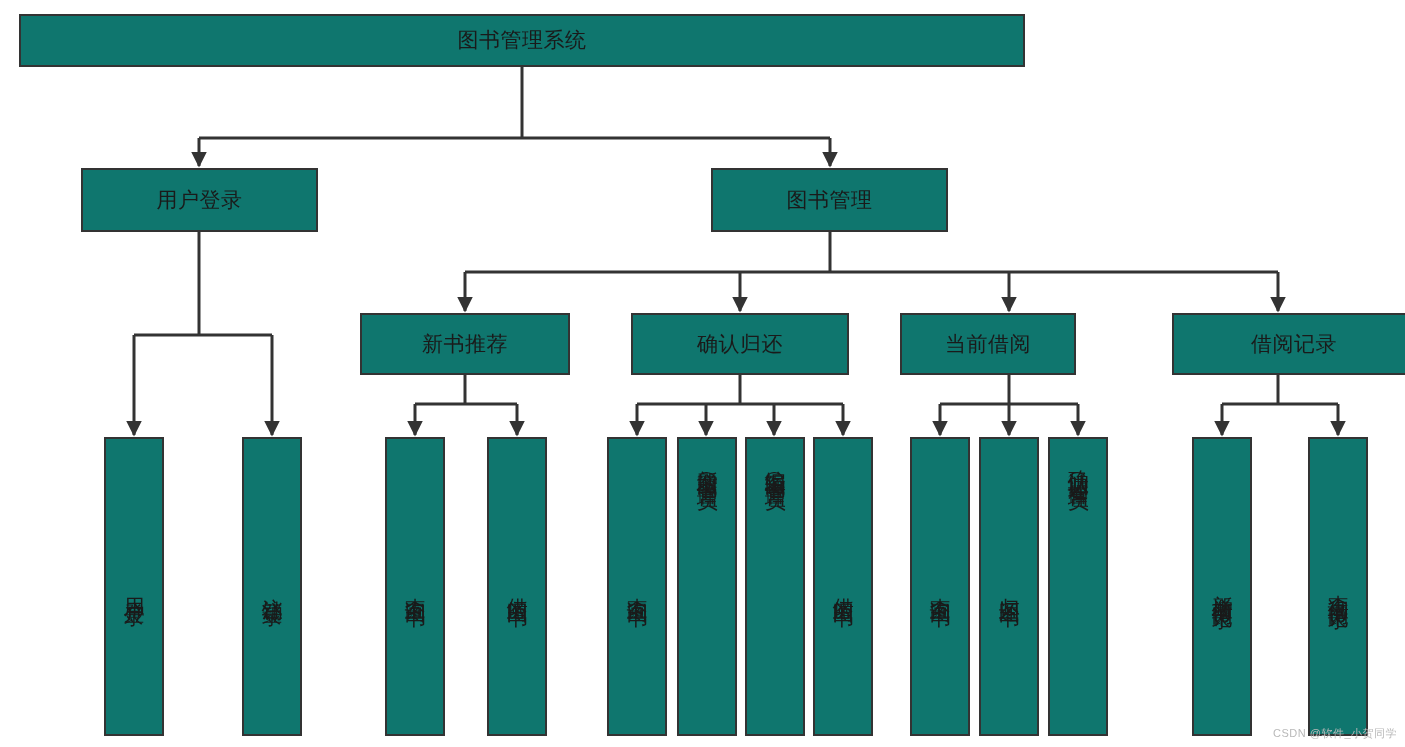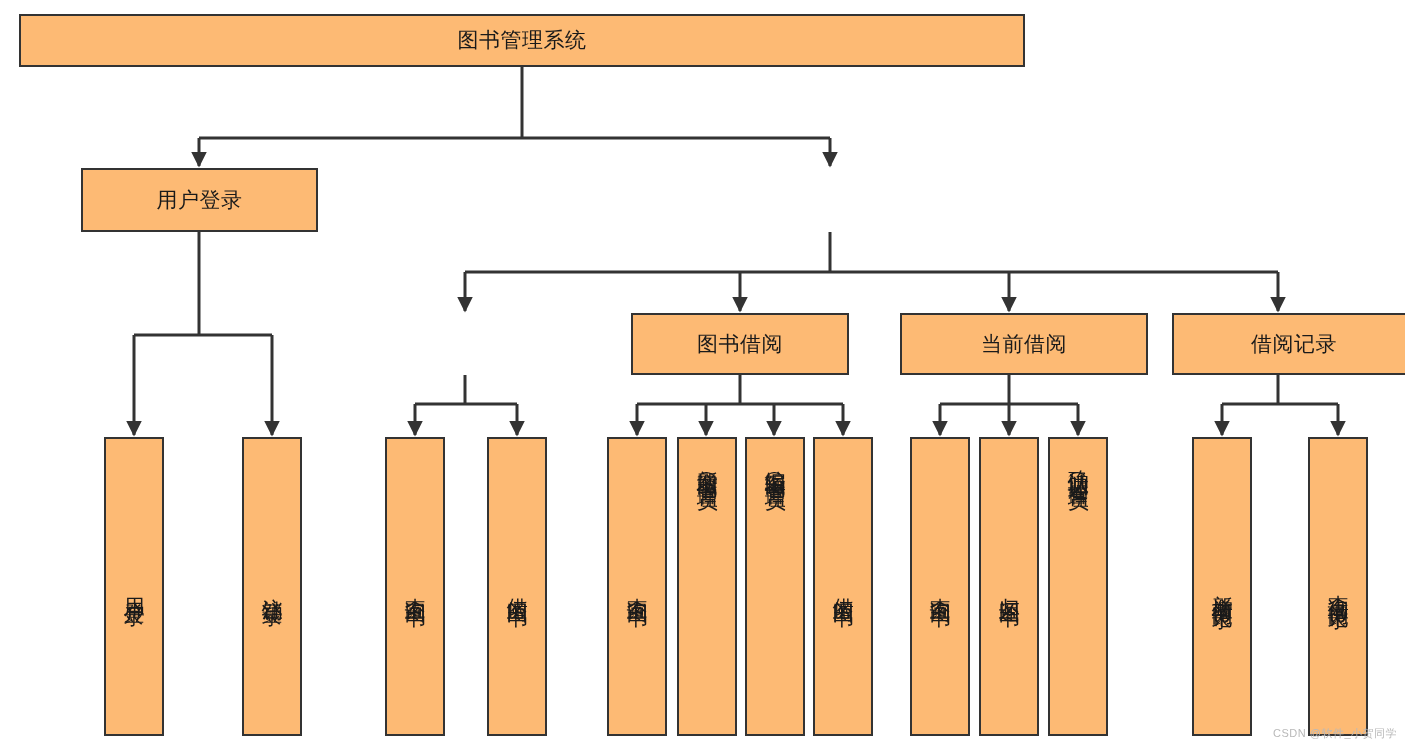--- a/index.html
+++ b/index.html
@@ -20,21 +20,21 @@
   #svg-layer {
     position: absolute;
     left: 0;
     top: 0;
     width: 1405px;
     height: 747px;
   }
   .node {
     position: absolute;
     box-sizing: border-box;
-    background: #fdba74;
+    background: #0f766e;
     border: 2px solid #333333;
     display: flex;
     align-items: center;
     justify-content: center;
     z-index: 5;
   }
   .node-label {
     color: #1a1a1a;
     font-size: 21px;
     line-height: 1.25;
@@ -123,25 +123,31 @@
     </g>
   </svg>
 
   <div class="node" style="left:19px; top:14px; width:1006px; height:53px;">
     <span class="node-label">图书管理系统</span>
   </div>
 
   <div class="node" style="left:81px; top:168px; width:237px; height:64px;">
     <span class="node-label">用户登录</span>
   </div>
+  <div class="node" style="left:711px; top:168px; width:237px; height:64px;">
+    <span class="node-label">图书管理</span>
+  </div>
 
+  <div class="node" style="left:360px; top:313px; width:210px; height:62px;">
+    <span class="node-label">新书推荐</span>
+  </div>
   <div class="node" style="left:631px; top:313px; width:218px; height:62px;">
-    <span class="node-label">图书借阅</span>
+    <span class="node-label">确认归还</span>
   </div>
-  <div class="node" style="left:900px; top:313px; width:248px; height:62px;">
+  <div class="node" style="left:900px; top:313px; width:176px; height:62px;">
     <span class="node-label">当前借阅</span>
   </div>
   <div class="node" style="left:1172px; top:313px; width:244px; height:62px;">
     <span class="node-label">借阅记录</span>
   </div>
 
   <div class="node leaf centered" style="left:104px; top:437px; width:60px; height:299px;">
     <span class="node-label">用户登录</span>
   </div>
   <div class="node leaf centered" style="left:242px; top:437px; width:60px; height:299px;">

